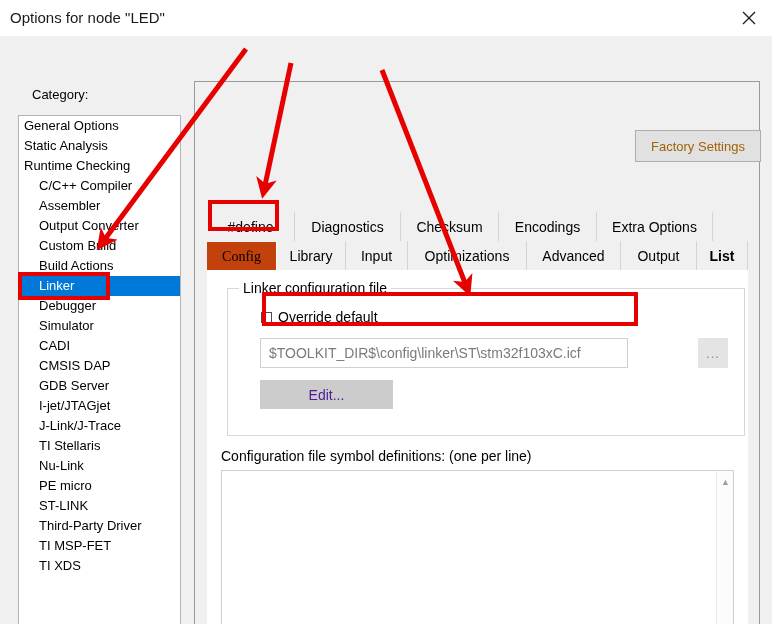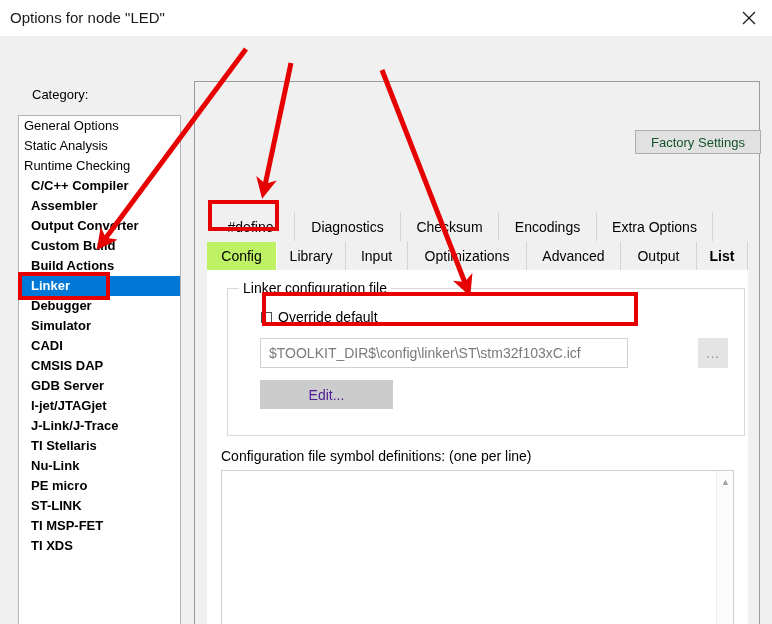--- a/index.html
+++ b/index.html
@@ -66,44 +66,44 @@
   }
   .cat-item {
     height: 20px;
     line-height: 20px;
     font-size: 13px;
     color: #000;
     padding-left: 5px;
     white-space: nowrap;
     box-sizing: border-box;
   }
-  .cat-item.indent { padding-left: 12px; font-weight: bold; }
+  .cat-item.indent { padding-left: 20px; }
   .cat-item.selected {
     background: #0078d7;
     color: #ffffff;
   }
 
   
   .right-panel {
     position: absolute;
     left: 194px; top: 45px;
     width: 566px; height: 554px;
     background: #f0f0f0;
     border: 1px solid #9a9a9a;
     box-sizing: border-box;
   }
 
   .factory-btn {
     position: absolute;
     left: 440px; top: 48px;
-    width: 126px; height: 24px;
+    width: 126px; height: 32px;
     background: #e1e1e1;
     border: 1px solid #adadad;
     font-size: 13px;
-    color: #14532d;
+    color: #a16207;
     font-family: "Liberation Sans", sans-serif;
     display: flex;
     align-items: center;
     justify-content: center;
     box-sizing: border-box;
   }
 
   
   .tabrow {
     position: absolute;
@@ -119,22 +119,23 @@
     color: #000;
     background: #f0f0f0;
     border-right: 1px solid #d3d3d3;
     border-top: 1px solid #f0f0f0;
     text-align: center;
     box-sizing: border-box;
     white-space: nowrap;
     padding: 0 12px;
   }
   .tab.selected {
-    background: #bef264;
+    background: #c2410c;
     border-right: 1px solid #ffffff;
+    font-family: Liberation Serif, serif;
   }
 
   
   .tab-content {
     position: absolute;
     left: 12px; top: 188px;
     width: 541px; height: 364px;
     background: #ffffff;
     box-sizing: border-box;
   }
@@ -294,20 +295,21 @@
       <div class="cat-item indent">Simulator</div>
       <div class="cat-item indent">CADI</div>
       <div class="cat-item indent">CMSIS DAP</div>
       <div class="cat-item indent">GDB Server</div>
       <div class="cat-item indent">I-jet/JTAGjet</div>
       <div class="cat-item indent">J-Link/J-Trace</div>
       <div class="cat-item indent">TI Stellaris</div>
       <div class="cat-item indent">Nu-Link</div>
       <div class="cat-item indent">PE micro</div>
       <div class="cat-item indent">ST-LINK</div>
+      <div class="cat-item indent">Third-Party Driver</div>
       <div class="cat-item indent">TI MSP-FET</div>
       <div class="cat-item indent">TI XDS</div>
     </div>
 
   <div class="right-panel">
 
     <div class="factory-btn">Factory Settings</div>
 
     <div class="tabrow row1" id="tabrow1">
         <div class="tab" style="width: 88px;">#define</div>

